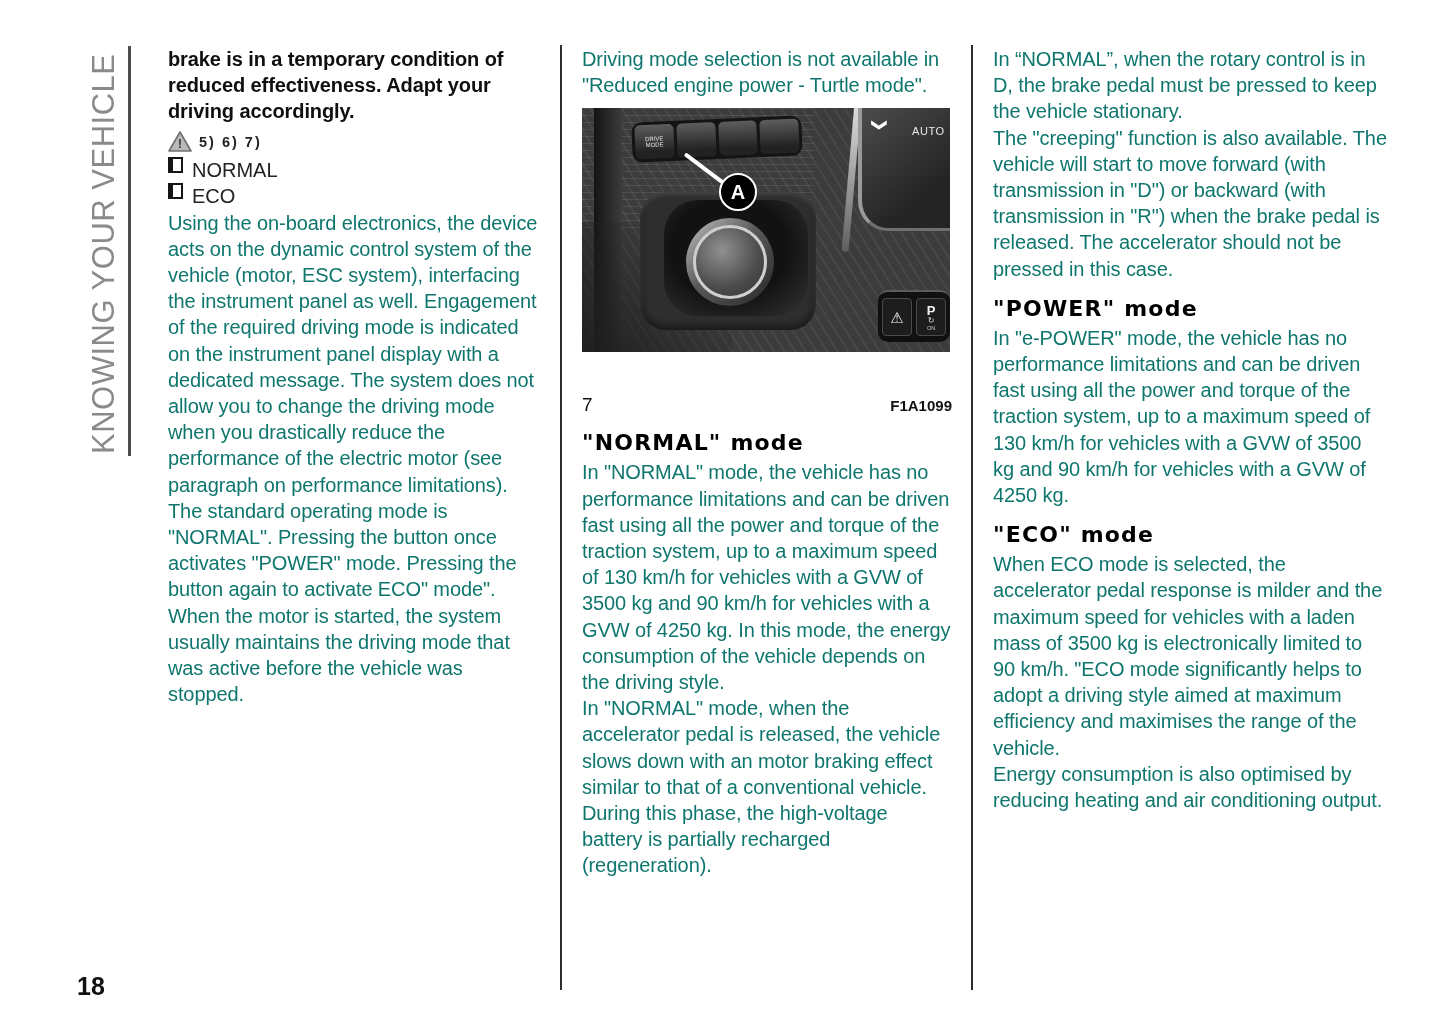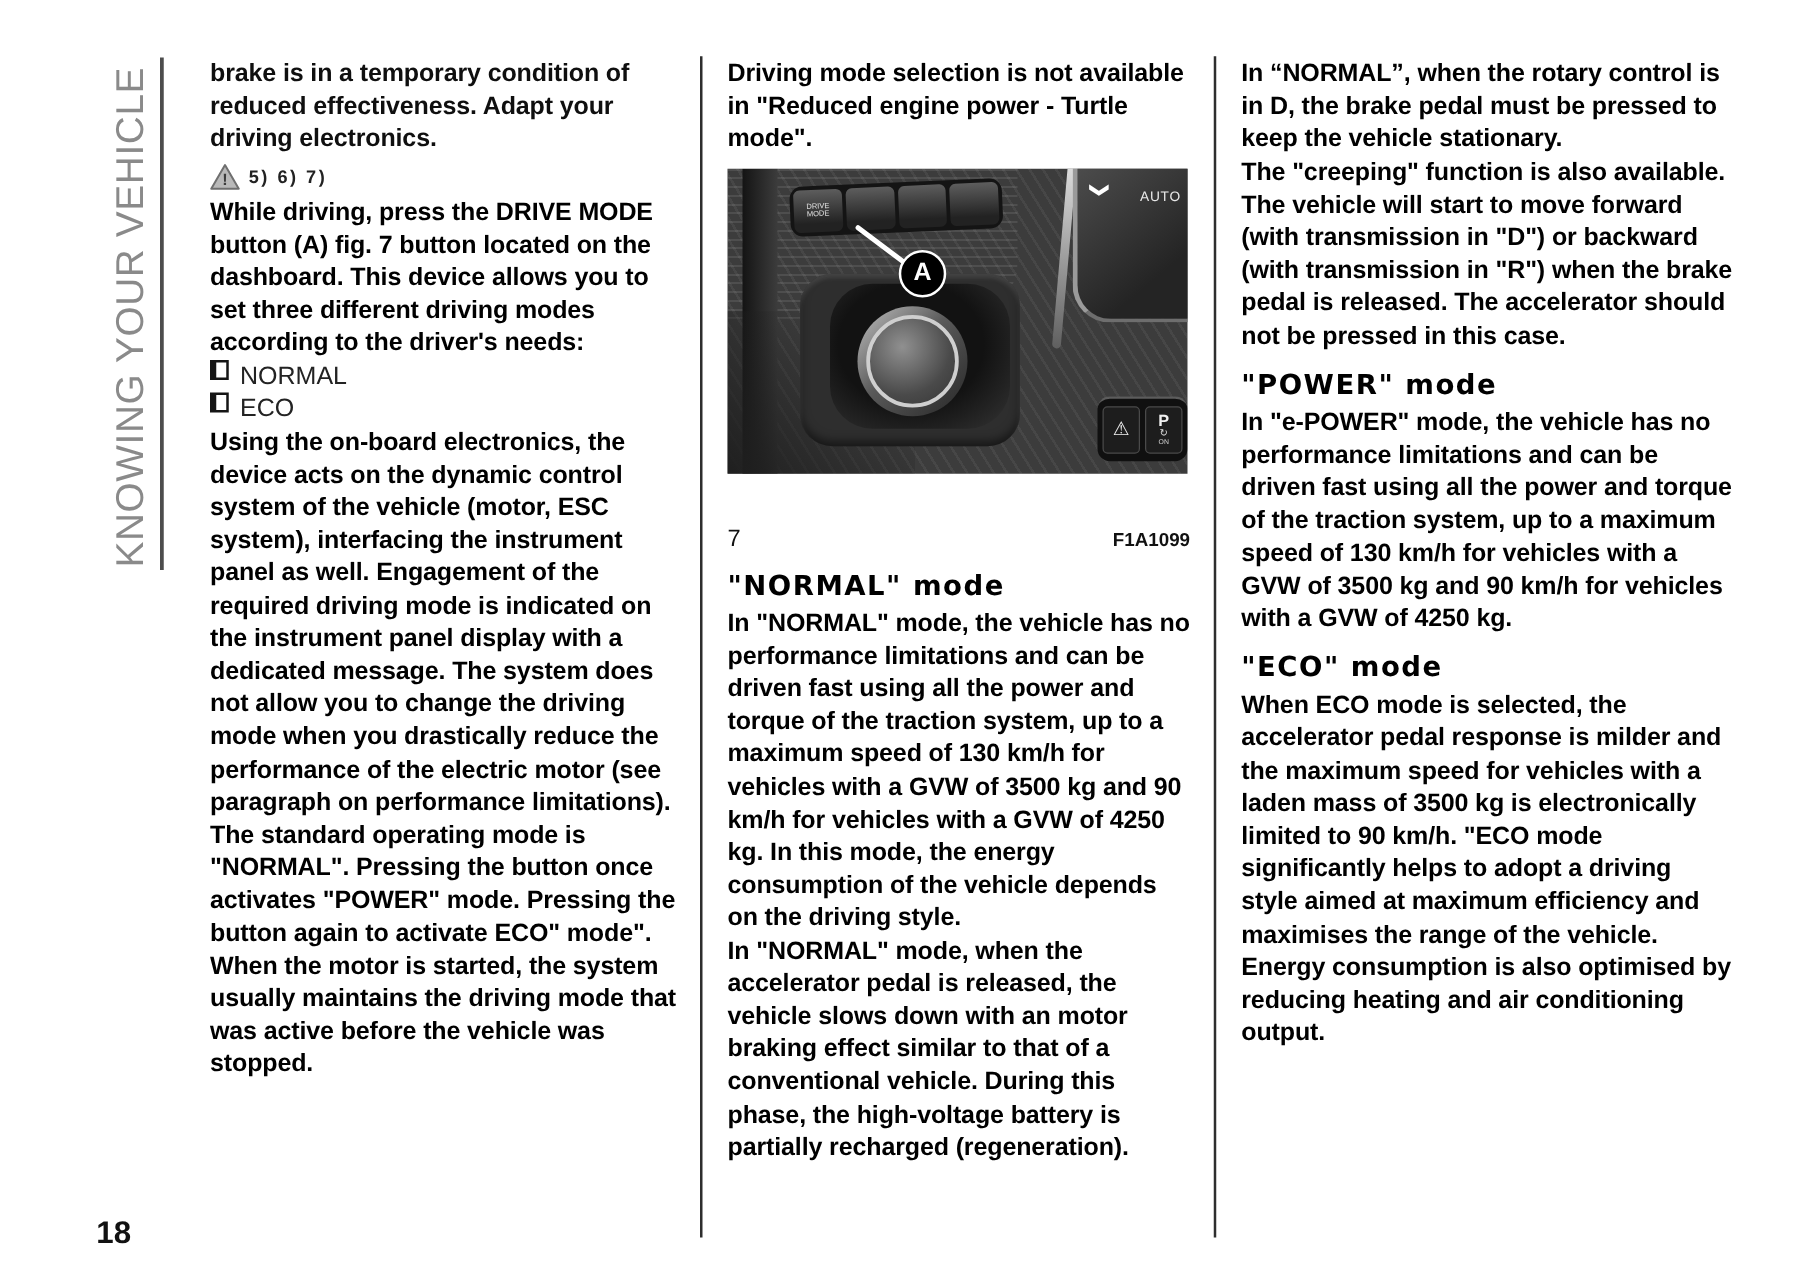--- a/index.html
+++ b/index.html
@@ -13,21 +13,21 @@
   .pagenum{position:absolute;left:77px;top:972px;font-size:25px;font-weight:bold;color:#111;}
 
   
   .col{position:absolute;top:46px;}
   .col1{left:168px;width:374px;}
   .col2{left:582px;width:370px;}
   .col3{left:993px;width:394px;}
   .divider{position:absolute;top:45px;width:2px;height:945px;background:#2e2e2e;}
   .d1{left:560px;} .d2{left:971px;}
 
-  p.body{margin:0;font-size:20px;line-height:26.2px;color:#000000;letter-spacing:-0.1px;font-weight:bold;}
+  p.body{margin:0;font-size:20px;line-height:26.2px;color:#0f766e;letter-spacing:-0.1px;}
   p.lead-bold{font-weight:bold;color:#0f0f0f;}
 
   .noterow{display:flex;align-items:center;gap:7px;margin:5px 0 3px 0;height:24px;}
   .warn-tri{width:24px;height:21px;flex:0 0 auto;}
   .refs{font-size:14.5px;font-weight:bold;color:#222;letter-spacing:2px;}
 
   ul.modes{list-style:none;margin:0;padding:0;}
   ul.modes li{display:flex;font-size:20px;line-height:26.5px;color:#232323;}
   .sq{display:inline-block;width:8px;height:12px;border:2.5px solid #151515;border-left-width:5.5px;
       margin-right:9px;flex:0 0 auto;}
@@ -89,31 +89,30 @@
 <div class="page">
 
   <div class="vlabel">KNOWING YOUR VEHICLE</div>
   <div class="vrule"></div>
   <div class="pagenum">18</div>
 
   <div class="divider d1"></div>
   <div class="divider d2"></div>
 
   <div class="col col1">
-    <p class="body lead-bold">brake is in a temporary condition of reduced effectiveness. Adapt your driving electronics.</p>
+    <p class="body lead-bold">brake is in a temporary condition of reduced effectiveness. Adapt your driving accordingly.</p>
 
     <div class="noterow">
       <svg class="warn-tri" viewBox="0 0 24 21">
         <path d="M12 1 L23 20 L1 20 Z" fill="#b9b9b9" stroke="#6f6f6f" stroke-width="1.6" stroke-linejoin="round"></path>
         <text x="12" y="17" font-size="13" font-weight="bold" fill="#3c3c3c" text-anchor="middle" font-family="Liberation Sans, sans-serif">!</text>
       </svg>
       <span class="refs">5) 6) 7)</span>
     </div>
 
-    <p class="body">While driving, press the DRIVE MODE button (A) fig. 7 button located on the dashboard. This device allows you to set three different driving modes according to the driver's needs:</p>
 
     <ul class="modes">
       <li>
           <span class="sq"></span>
           <span>NORMAL</span>
         </li>
       <li>
           <span class="sq"></span>
           <span>ECO</span>
         </li>

